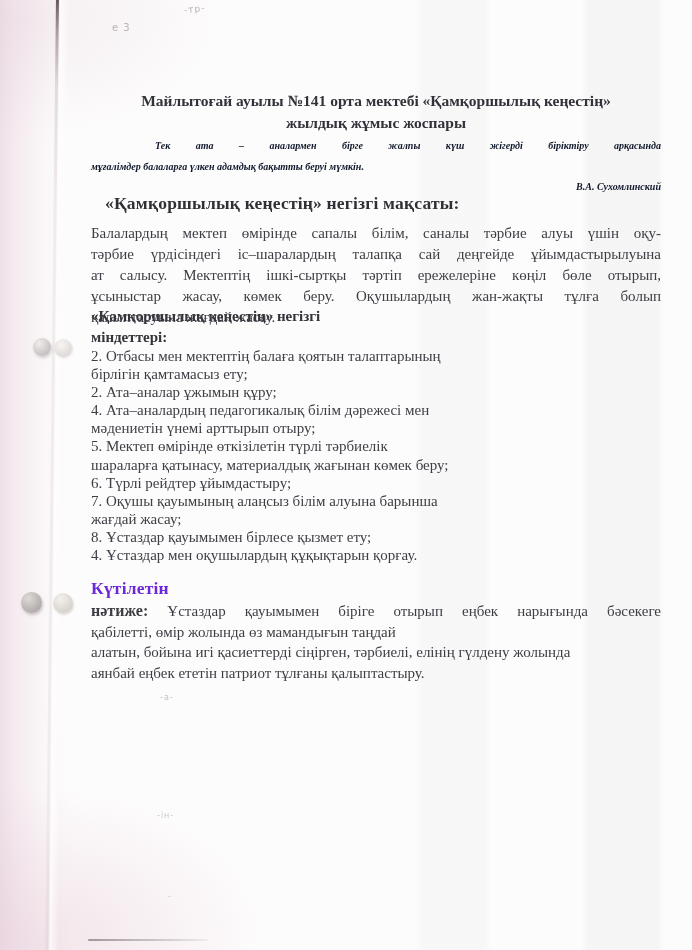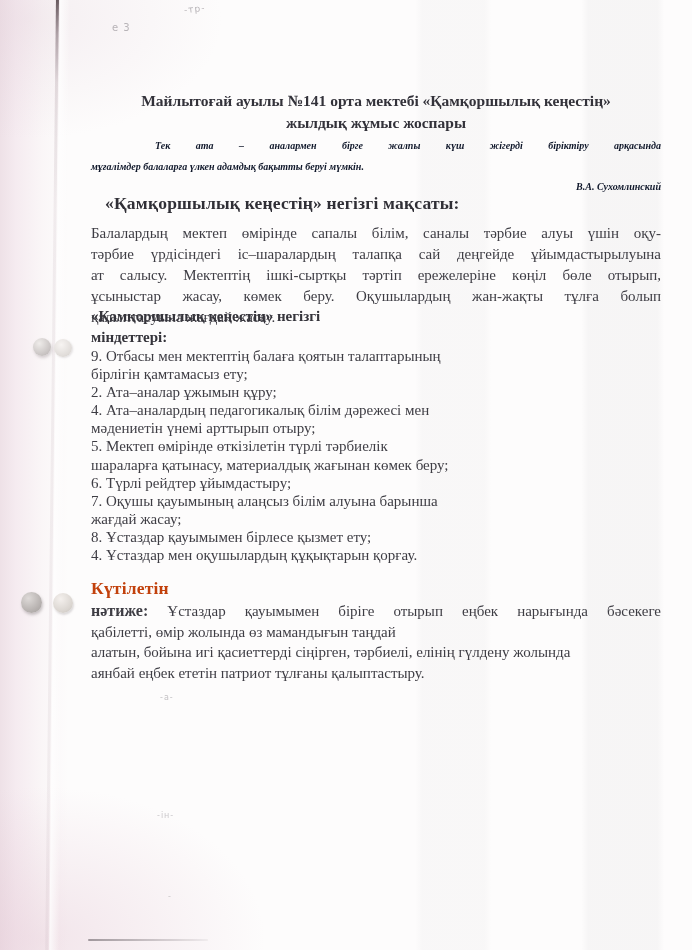--- a/index.html
+++ b/index.html
@@ -63,21 +63,21 @@
   .jline{text-align:justify;text-align-last:justify;white-space:normal;}
   .b{font-weight:bold;}
   .title{top:62px;text-align:center;font-weight:bold;font-size:15.5px;line-height:22px;color:#33323a;margin-top:28px;}
   .quote{top:136px;font-style:italic;font-weight:bold;font-size:10px;line-height:20.5px;color:#0f172a;}
   .quote .q1{text-indent:64px;}
   .attribution{text-align:right;font-style:italic;font-weight:bold;}
   .goal-heading{top:193px;font-size:17.5px;font-weight:bold;padding-left:14px;color:#302f36;letter-spacing:.2px;}
   .goal-para{top:215px;line-height:21px;margin-top:8px;}
   .tasks-heading{top:306px;font-weight:bold;line-height:21px;color:#35343b;}
   .tasks-list{top:347px;line-height:18.1px;}
-  .result-heading{top:578px;font-size:17.5px;font-weight:bold;color:#c2410c;letter-spacing:.2px;}
+  .result-heading{top:578px;font-size:17.5px;font-weight:bold;color:#6d28d9;letter-spacing:.2px;}
   .result-para{top:601px;line-height:20.6px;}
   .result-para .b{font-size:16px;}
   
   .smudge{position:absolute;font-family:"DejaVu Sans",sans-serif;color:rgba(122,117,124,.55);font-size:9px;letter-spacing:1px;}
   .sm-top{left:184px;top:4px;transform:rotate(-6deg);}
   .sm-pencil{left:112px;top:22px;font-size:10px;color:rgba(118,113,120,.5);}
   .sm-1{left:160px;top:693px;font-size:8px;color:rgba(122,117,124,.45);}
   .sm-2{left:157px;top:791px;font-size:8px;color:rgba(122,117,124,.4);margin-top:20px;}
   .sm-3{left:168px;top:892px;font-size:8px;color:rgba(122,117,124,.38);}
   .edge-b{position:absolute;left:88px;top:939px;width:120px;height:2px;border-radius:2px;
@@ -123,21 +123,21 @@
   <div class="jline">ұсыныстар жасау, көмек беру. Оқушылардың жан-жақты тұлға болып</div>
   <div class="line">қалыптасуына жағдай жасау.</div>
 </div>
 
 <div class="col tasks-heading">
   <div class="line">«Қамқоршылық кеңестің» негізгі</div>
   <div class="line">міндеттері:</div>
 </div>
 
 <div class="col tasks-list">
-  <div class="line">9. Отбасы мен мектептің балаға қоятын талаптарының</div>
+  <div class="line">2. Отбасы мен мектептің балаға қоятын талаптарының</div>
   <div class="line">бірлігін қамтамасыз ету;</div>
   <div class="line">2. Ата–аналар ұжымын құру;</div>
   <div class="line">4. Ата–аналардың педагогикалық білім дәрежесі мен</div>
   <div class="line">мәдениетін үнемі арттырып отыру;</div>
   <div class="line">5. Мектеп өмірінде өткізілетін түрлі тәрбиелік</div>
   <div class="line">шараларға қатынасу, материалдық жағынан көмек беру;</div>
   <div class="line">6. Түрлі рейдтер ұйымдастыру;</div>
   <div class="line">7. Оқушы қауымының алаңсыз білім алуына барынша</div>
   <div class="line">жағдай жасау;</div>
   <div class="line">8. Ұстаздар қауымымен бірлесе қызмет ету;</div>

